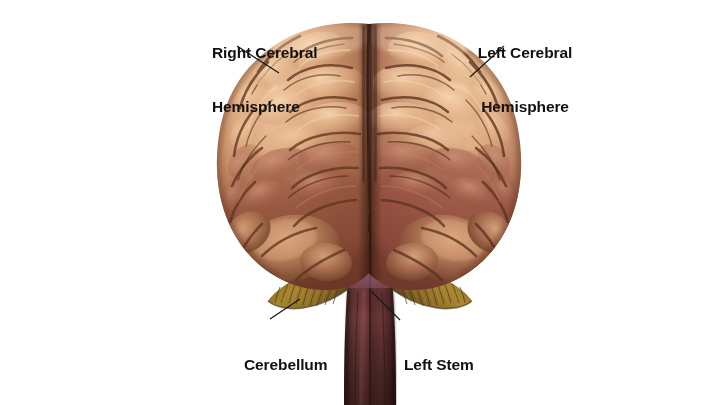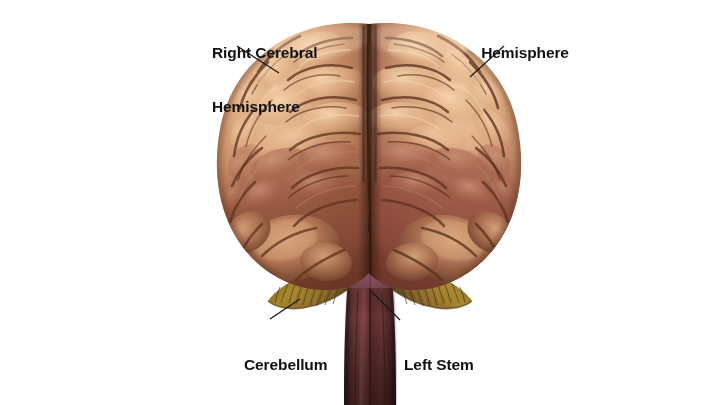--- a/index.html
+++ b/index.html
@@ -474,20 +474,21 @@
       <line x1="400" y1="320" x2="371" y2="291"></line>
     </g>
   </svg>
 
   <div class="anno-label" id="label-right-hemisphere">
     <span class="ln">Right Cerebral</span>
     <span class="ln">Hemisphere</span>
   </div>
 
   <div class="anno-label" id="label-left-hemisphere">
+    <span class="ln">Left Cerebral</span>
     <span class="ln">Hemisphere</span>
   </div>
 
   <div class="anno-label" id="label-cerebellum">
     <span class="ln">Cerebellum</span>
   </div>
 
   <div class="anno-label" id="label-brainstem">
     <span class="ln">Left Stem</span>
   </div>

